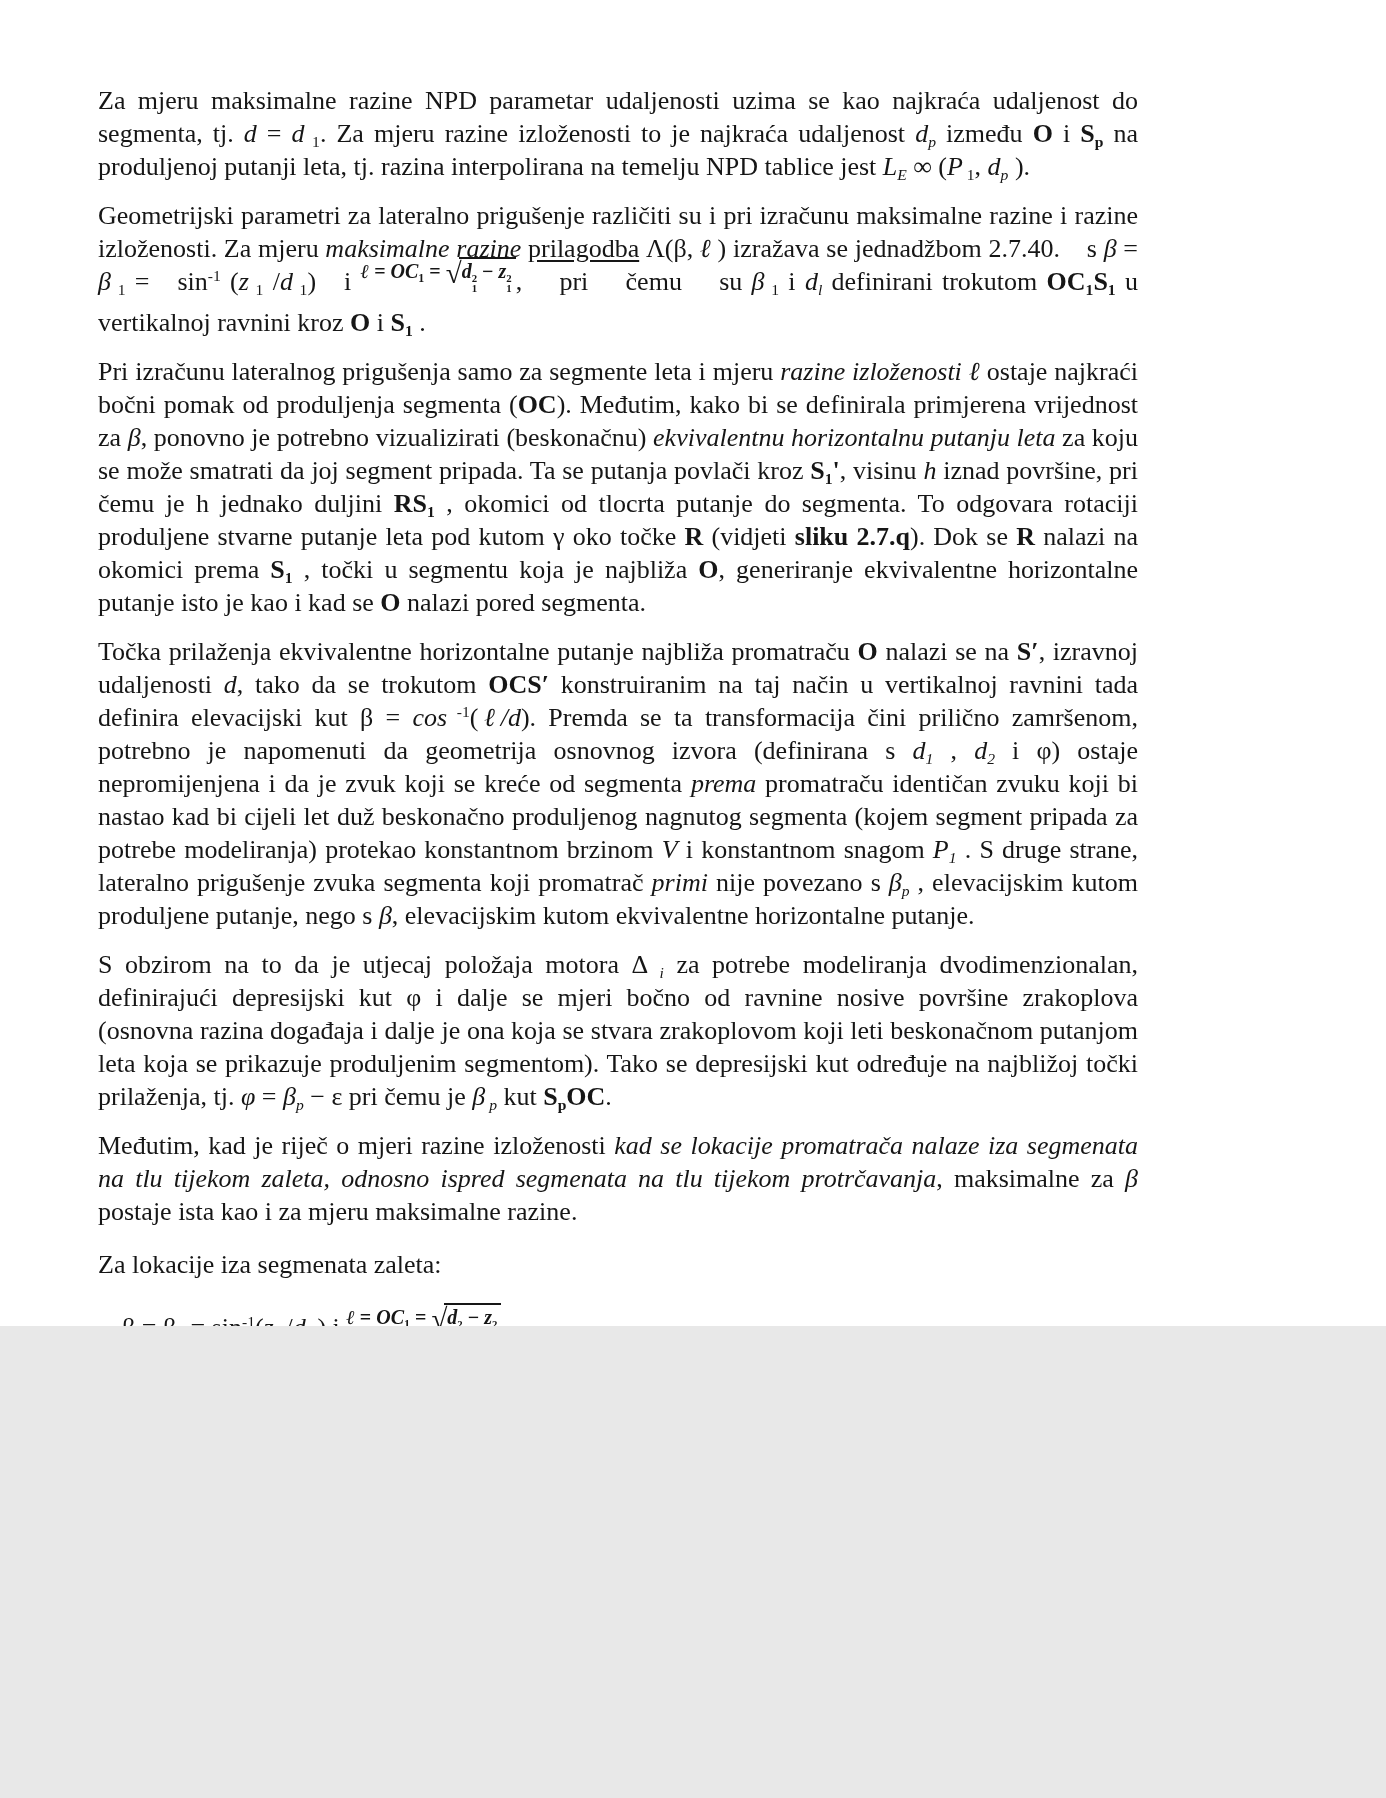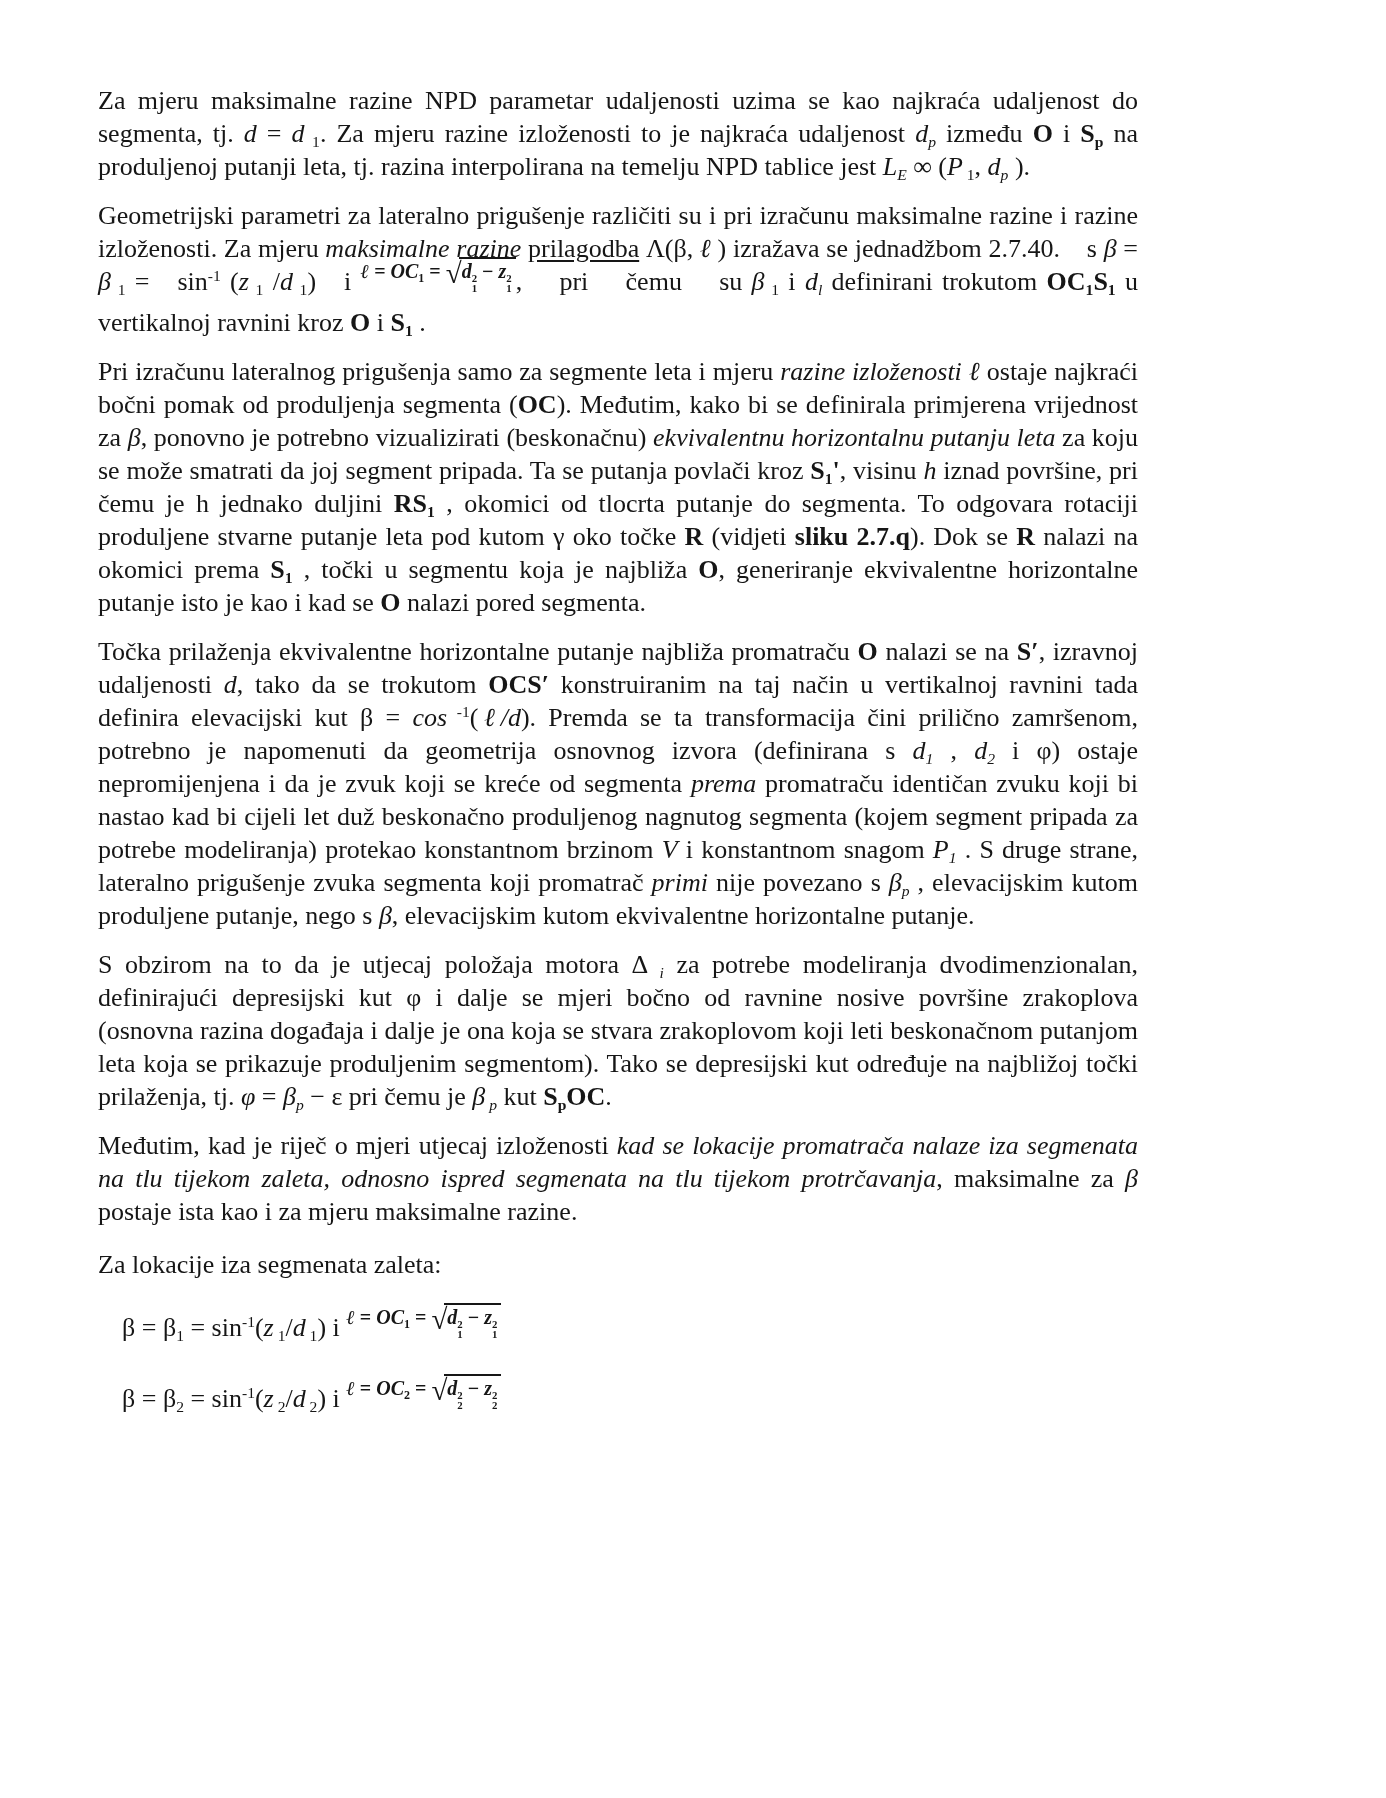--- a/index.html
+++ b/index.html
@@ -1,18 +1,18 @@
 <!DOCTYPE html>
 <html><head>
 <meta charset="utf-8">
 <style>
   html,body{margin:0;padding:0;background:#e8e8e8;}
   .page{
     position:relative;
-    width:1386px;height:1798px;
+    width:1386px;height:1326px;
     margin:0 auto;
     background:#ffffff;
     box-sizing:border-box;
     padding:84px 248px 40px 98px;
     font-family:"Liberation Serif","DejaVu Serif",serif;
     font-size:26px;line-height:33px;
     color:#161616;
     overflow:hidden;
   }
   .para{margin:0 0 16px 0;text-align:justify;text-justify:inter-word;}
@@ -73,21 +73,21 @@
       <p class="para"><span>Geometrijski parametri za lateralno prigušenje različiti su i pri izračunu maksimalne razine i razine izloženosti. Za mjeru </span><span class="i">maksimalne razine</span><span> </span><span class="u">prilagodba</span><span> Λ(β, </span><span class="i">ℓ</span><span> ) izražava se jednadžbom </span><span>2.7.40.&nbsp;&nbsp;&nbsp; s&nbsp;</span><span class="i">β</span><span> = </span><span class="i">β</span><span class="sub"> 1</span><span> =&nbsp;&nbsp; sin</span><span class="sup">-1</span><span> (</span><span class="i">z</span><span class="sub"> 1</span><span> /</span><span class="i">d</span><span class="sub"> 1</span><span>)&nbsp;&nbsp; i </span><span class="fsup"><span class="bi">ℓ</span><span class="b"> = </span><span class="bi">OC</span><span class="b sub">1</span><span class="b"> = </span><span class="sqrt">√</span><span class="rad"><span class="bi">d</span><span class="b stk">
               <span>2</span>
               <span>1</span>
             </span><span class="b"> − </span><span class="bi">z</span><span class="b stk">
               <span>2</span>
               <span>1</span>
             </span></span></span><span>,&nbsp;&nbsp;&nbsp; pri&nbsp;&nbsp;&nbsp; čemu&nbsp;&nbsp;&nbsp; su&nbsp;</span><span class="i">β</span><span class="sub"> 1</span><span> i </span><span class="i">d</span><span class="i sub">l</span><span> definirani trokutom </span><span class="b">OC</span><span class="b sub">1</span><span class="b">S</span><span class="b sub">1</span><span> u vertikalnoj ravnini kroz </span><span class="b">O</span><span> i </span><span class="b">S</span><span class="b sub">1</span><span> .</span></p>
       <p class="para"><span>Pri izračunu lateralnog prigušenja samo za segmente leta i mjeru </span><span class="i">razine izloženosti</span><span> </span><span class="i">ℓ</span><span> ostaje najkraći bočni pomak od produljenja segmenta (</span><span class="b">OC</span><span>). Međutim, kako bi se definirala primjerena vrijednost za&nbsp;</span><span class="i">β</span><span>, ponovno je potrebno vizualizirati (beskonačnu) </span><span class="i">ekvivalentnu horizontalnu putanju leta</span><span> za koju se može smatrati da joj segment pripada. Ta se putanja povlači kroz </span><span class="b">S</span><span class="b sub">1</span><span class="b">'</span><span>, visinu </span><span class="i">h</span><span> iznad površine, pri čemu je h jednako duljini </span><span class="b">RS</span><span class="b sub">1</span><span> , okomici od tlocrta putanje do segmenta. To odgovara rotaciji produljene stvarne putanje leta pod kutom γ oko točke </span><span class="b">R</span><span> (vidjeti </span><span class="b">sliku 2.7.q</span><span>). Dok se </span><span class="b">R</span><span> nalazi na okomici prema </span><span class="b">S</span><span class="b sub">1</span><span> , točki u segmentu koja je najbliža </span><span class="b">O</span><span>, generiranje ekvivalentne horizontalne putanje isto je kao i kad se </span><span class="b">O</span><span> nalazi pored segmenta.</span></p>
       <p class="para"><span>Točka prilaženja ekvivalentne horizontalne putanje najbliža promatraču </span><span class="b">O</span><span> nalazi se na </span><span class="b">S′</span><span>, izravnoj udaljenosti </span><span class="i">d</span><span>, tako da se trokutom </span><span class="b">OCS′</span><span> konstruiranim na taj način u vertikalnoj ravnini tada definira elevacijski kut β = </span><span class="i">cos</span><span class="sup"> -1</span><span>(</span><span class="i">ℓ/d</span><span>). Premda se ta transformacija čini prilično zamršenom, potrebno je napomenuti da geometrija osnovnog izvora (definirana s </span><span class="i">d</span><span class="i sub">1</span><span> , </span><span class="i">d</span><span class="i sub">2</span><span> i φ) ostaje nepromijenjena i da je zvuk koji se kreće od segmenta </span><span class="i">prema</span><span> promatraču identičan zvuku koji bi nastao kad bi cijeli let duž beskonačno produljenog nagnutog segmenta (kojem segment pripada za potrebe modeliranja) protekao konstantnom brzinom </span><span class="i">V</span><span> i konstantnom snagom </span><span class="i">P</span><span class="i sub">1</span><span> . S druge strane, lateralno prigušenje zvuka segmenta koji promatrač </span><span class="i">primi</span><span> nije povezano s&nbsp;</span><span class="i">β</span><span class="i sub">p</span><span> , elevacijskim kutom produljene putanje, nego s&nbsp;</span><span class="i">β</span><span>, elevacijskim kutom ekvivalentne horizontalne putanje.</span></p>
       <p class="para"><span>S obzirom na to da je utjecaj položaja motora Δ </span><span class="i sub">i</span><span> za potrebe modeliranja dvodimenzionalan, definirajući depresijski kut φ i dalje se mjeri bočno od ravnine nosive površine zrakoplova (osnovna razina događaja i dalje je ona koja se stvara zrakoplovom koji leti beskonačnom putanjom leta koja se prikazuje produljenim segmentom). Tako se depresijski kut određuje na najbližoj točki prilaženja, tj. </span><span class="i">φ</span><span> = </span><span class="i">β</span><span class="i sub">p</span><span> − ε pri čemu je </span><span class="i">β</span><span class="i sub"> p</span><span> kut </span><span class="b">S</span><span class="b sub">p</span><span class="b">OC</span><span>.</span></p>
-      <p class="para"><span>Međutim, kad je riječ o mjeri utjecaj izloženosti </span><span class="i">kad se lokacije promatrača nalaze iza segmenata na tlu tijekom zaleta, odnosno ispred segmenata na tlu tijekom protrčavanja</span><span>, maksimalne za </span><span class="i">β</span><span> postaje ista kao i za mjeru maksimalne razine.</span></p>
+      <p class="para"><span>Međutim, kad je riječ o mjeri razine izloženosti </span><span class="i">kad se lokacije promatrača nalaze iza segmenata na tlu tijekom zaleta, odnosno ispred segmenata na tlu tijekom protrčavanja</span><span>, maksimalne za </span><span class="i">β</span><span> postaje ista kao i za mjeru maksimalne razine.</span></p>
       <p class="para lead"><span>Za lokacije iza segmenata zaleta:</span></p>
       <p class="para formula"><span>β = β</span><span class="sub">1</span><span> = sin</span><span class="sup">-1</span><span>(</span><span class="i">z</span><span class="sub"> 1</span><span>/</span><span class="i">d</span><span class="sub"> 1</span><span>) i </span><span class="fsup"><span class="bi">ℓ</span><span class="b"> = </span><span class="bi">OC</span><span class="b sub">1</span><span class="b"> = </span><span class="sqrt">√</span><span class="rad"><span class="bi">d</span><span class="b stk">
               <span>2</span>
               <span>1</span>
             </span><span class="b"> − </span><span class="bi">z</span><span class="b stk">
               <span>2</span>
               <span>1</span>
             </span></span></span></p>
       <p class="para formula"><span>β = β</span><span class="sub">2</span><span> = sin</span><span class="sup">-1</span><span>(</span><span class="i">z</span><span class="sub"> 2</span><span>/</span><span class="i">d</span><span class="sub"> 2</span><span>) i </span><span class="fsup"><span class="bi">ℓ</span><span class="b"> = </span><span class="bi">OC</span><span class="b sub">2</span><span class="b"> = </span><span class="sqrt">√</span><span class="rad"><span class="bi">d</span><span class="b stk">
               <span>2</span>

